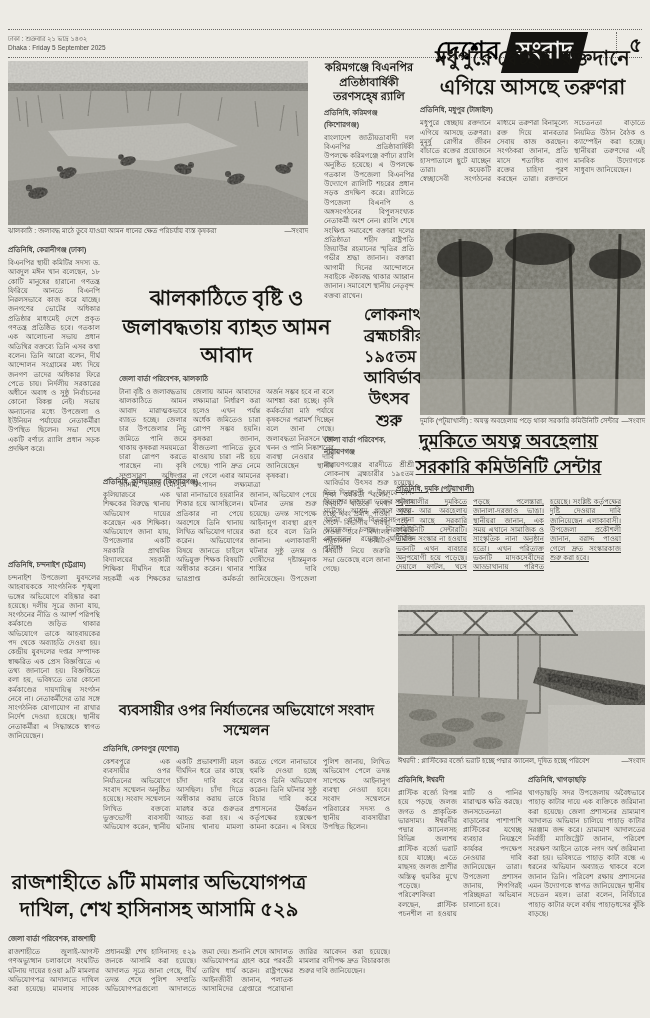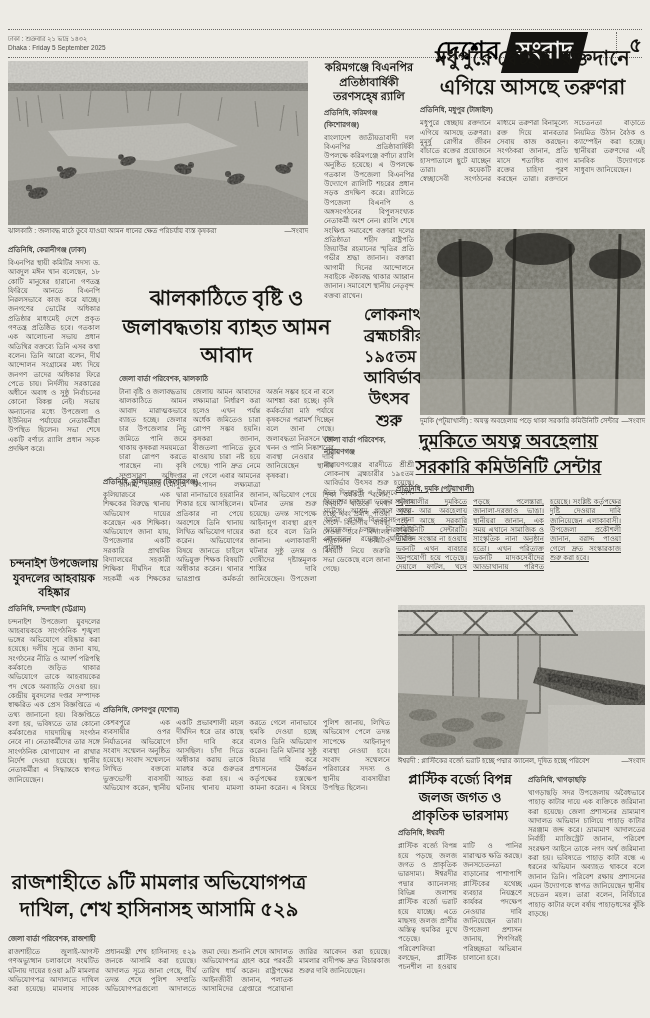--- a/index.html
+++ b/index.html
@@ -106,21 +106,20 @@
     <span>ঝালকাঠি : জলাবদ্ধ মাঠে ডুবে যাওয়া আমন ধানের ক্ষেত পরিচর্যায় ব্যস্ত কৃষকরা</span>
     <span>—সংবাদ</span>
   </div>
 
   <div class="abs" style="left:8px;top:241px;width:92px;">
     <div class="byline">প্রতিনিধি, কেরানীগঞ্জ (ঢাকা)</div>
     <div class="body-txt" style="height:244px;">বিএনপির স্থায়ী কমিটির সদস্য ড. আবদুল মঈন খান বলেছেন, ১৮ কোটি মানুষের হারানো গণতন্ত্র ফিরিয়ে আনতে বিএনপি নিরলসভাবে কাজ করে যাচ্ছে। জনগণের ভোটের অধিকার প্রতিষ্ঠার মাধ্যমেই দেশে প্রকৃত গণতন্ত্র প্রতিষ্ঠিত হবে। গতকাল এক আলোচনা সভায় প্রধান অতিথির বক্তব্যে তিনি এসব কথা বলেন। তিনি আরো বলেন, দীর্ঘ আন্দোলন সংগ্রামের মধ্য দিয়ে জনগণ তাদের অধিকার ফিরে পেতে চায়। নির্দলীয় সরকারের অধীনে অবাধ ও সুষ্ঠু নির্বাচনের কোনো বিকল্প নেই। সভায় অন্যান্যের মধ্যে উপজেলা ও ইউনিয়ন পর্যায়ের নেতাকর্মীরা উপস্থিত ছিলেন। সভা শেষে একটি বর্ণাঢ্য র‌্যালি প্রধান সড়ক প্রদক্ষিণ করে।</div>
   </div>
 
   <div class="abs" style="left:8px;top:556px;width:92px;">
-    <h2 class="hl hl-xs">চন্দনাইশ উপজেলায় যুবদলের আহবায়ক বহিষ্কার</h2>
     <div class="byline">প্রতিনিধি, চন্দনাইশ (চট্টগ্রাম)</div>
     <div class="body-txt" style="height:242px;">চন্দনাইশ উপজেলা যুবদলের আহবায়ককে সাংগঠনিক শৃঙ্খলা ভঙ্গের অভিযোগে বহিষ্কার করা হয়েছে। দলীয় সূত্রে জানা যায়, সংগঠনের নীতি ও আদর্শ পরিপন্থি কর্মকাণ্ডে জড়িত থাকার অভিযোগে তাকে আহবায়কের পদ থেকে অব্যাহতি দেওয়া হয়। কেন্দ্রীয় যুবদলের দপ্তর সম্পাদক স্বাক্ষরিত এক প্রেস বিজ্ঞপ্তিতে এ তথ্য জানানো হয়। বিজ্ঞপ্তিতে বলা হয়, ভবিষ্যতে তার কোনো কর্মকাণ্ডের দায়দায়িত্ব সংগঠন নেবে না। নেতাকর্মীদের তার সঙ্গে সাংগঠনিক যোগাযোগ না রাখার নির্দেশ দেওয়া হয়েছে। স্থানীয় নেতাকর্মীরা এ সিদ্ধান্তকে স্বাগত জানিয়েছেন।</div>
   </div>
 
   <div class="abs" style="left:119px;top:240px;width:215px;margin-top:44px;">
     <h2 class="hl hl-xl">ঝালকাঠিতে বৃষ্টি ও জলাবদ্ধতায় ব্যাহত আমন আবাদ</h2>
     <div class="byline">জেলা বার্তা পরিবেশক, ঝালকাঠি</div>
     <div class="body-txt cols-3" style="height:118px;">টানা বৃষ্টি ও জলাবদ্ধতায় ঝালকাঠিতে আমন আবাদ মারাত্মকভাবে ব্যাহত হচ্ছে। জেলার চার উপজেলার নিচু জমিতে পানি জমে থাকায় কৃষকরা সময়মতো চারা রোপণ করতে পারছেন না। কৃষি সম্প্রসারণ অধিদপ্তর জানায়, চলতি মৌসুমে জেলায় আমন আবাদের লক্ষ্যমাত্রা নির্ধারণ করা হলেও এখন পর্যন্ত অর্ধেক জমিতেও চারা রোপণ সম্ভব হয়নি। কৃষকরা জানান, বীজতলা পানিতে ডুবে যাওয়ায় চারা নষ্ট হয়ে গেছে। পানি দ্রুত নেমে না গেলে এবার আমনের উৎপাদন লক্ষ্যমাত্রা অর্জন সম্ভব হবে না বলে আশঙ্কা করা হচ্ছে। কৃষি কর্মকর্তারা মাঠ পর্যায়ে কৃষকদের পরামর্শ দিচ্ছেন বলে জানা গেছে। জলাবদ্ধতা নিরসনে খাল খনন ও পানি নিষ্কাশনের ব্যবস্থা নেওয়ার দাবি জানিয়েছেন স্থানীয় কৃষকরা।</div>
   </div>
 
@@ -135,20 +134,21 @@
     <div class="byline">জেলা বার্তা পরিবেশক, নারায়ণগঞ্জ</div>
     <div class="body-txt" style="height:98px;">নারায়ণগঞ্জের বারদীতে শ্রীশ্রী লোকনাথ ব্রহ্মচারীর ১৯৫তম আবির্ভাব উৎসব শুরু হয়েছে। তিন দিনব্যাপী এ উৎসবে দেশ-বিদেশের হাজারো ভক্তের সমাগম ঘটেছে। আশ্রম প্রাঙ্গণে পূজা-অর্চনা, প্রসাদ বিতরণসহ নানা আয়োজন চলছে। নিরাপত্তায় মোতায়েন রয়েছে অতিরিক্ত পুলিশ।</div>
   </div>
 
   <div class="abs" style="left:103px;top:473px;width:287px;">
     <div class="byline">প্রতিনিধি, কুলিয়ারচর (কিশোরগঞ্জ)</div>
     <div class="body-txt cols-4" style="height:148px;">কুলিয়ারচরে এক শিক্ষকের বিরুদ্ধে থানায় অভিযোগ দায়ের করেছেন এক শিক্ষিকা। অভিযোগে জানা যায়, উপজেলার একটি সরকারি প্রাথমিক বিদ্যালয়ের সহকারী শিক্ষিকা দীর্ঘদিন ধরে সহকর্মী এক শিক্ষকের দ্বারা নানাভাবে হয়রানির শিকার হয়ে আসছিলেন। প্রতিকার না পেয়ে অবশেষে তিনি থানায় লিখিত অভিযোগ দায়ের করেন। অভিযোগের বিষয়ে জানতে চাইলে অভিযুক্ত শিক্ষক বিষয়টি অস্বীকার করেন। থানার ভারপ্রাপ্ত কর্মকর্তা জানান, অভিযোগ পেয়ে ঘটনার তদন্ত শুরু হয়েছে। তদন্ত সাপেক্ষে আইনানুগ ব্যবস্থা গ্রহণ করা হবে বলে তিনি জানান। এলাকাবাসী ঘটনার সুষ্ঠু তদন্ত ও দোষীদের দৃষ্টান্তমূলক শাস্তির দাবি জানিয়েছেন। উপজেলা শিক্ষা কর্মকর্তা বলেন, বিষয়টি খতিয়ে দেখা হচ্ছে এবং প্রমাণ পাওয়া গেলে বিভাগীয় ব্যবস্থা নেওয়া হবে। বিদ্যালয় পরিচালনা কমিটিও বিষয়টি নিয়ে জরুরি সভা ডেকেছে বলে জানা গেছে।</div>
   </div>
 
   <div class="abs" style="left:103px;top:701px;width:287px;">
+    <h2 class="hl hl-md">ব্যবসায়ীর ওপর নির্যাতনের অভিযোগে সংবাদ সম্মেলন</h2>
     <div class="byline">প্রতিনিধি, কেশবপুর (যশোর)</div>
     <div class="body-txt cols-4" style="height:122px;">কেশবপুরে এক ব্যবসায়ীর ওপর নির্যাতনের অভিযোগে সংবাদ সম্মেলন অনুষ্ঠিত হয়েছে। সংবাদ সম্মেলনে লিখিত বক্তব্যে ভুক্তভোগী ব্যবসায়ী অভিযোগ করেন, স্থানীয় একটি প্রভাবশালী মহল দীর্ঘদিন ধরে তার কাছে চাঁদা দাবি করে আসছিল। চাঁদা দিতে অস্বীকার করায় তাকে মারধর করে গুরুতর আহত করা হয়। এ ঘটনায় থানায় মামলা করতে গেলে নানাভাবে হুমকি দেওয়া হচ্ছে বলেও তিনি অভিযোগ করেন। তিনি ঘটনার সুষ্ঠু বিচার দাবি করে প্রশাসনের ঊর্ধ্বতন কর্তৃপক্ষের হস্তক্ষেপ কামনা করেন। এ বিষয়ে পুলিশ জানায়, লিখিত অভিযোগ পেলে তদন্ত সাপেক্ষে আইনানুগ ব্যবস্থা নেওয়া হবে। সংবাদ সম্মেলনে পরিবারের সদস্য ও স্থানীয় ব্যবসায়ীরা উপস্থিত ছিলেন।</div>
   </div>
 
   <div class="abs" style="left:8px;top:869px;width:302px;">
     <h2 class="hl hl-xl" style="font-size:19.5px;">রাজশাহীতে ৯টি মামলার অভিযোগপত্র দাখিল, শেখ হাসিনাসহ আসামি ৫২৯</h2>
   </div>
   <div class="abs" style="left:8px;top:930px;width:382px;">
     <div class="byline">জেলা বার্তা পরিবেশক, রাজশাহী</div>
     <div class="body-txt cols-4" style="height:74px;">রাজশাহীতে জুলাই-আগস্ট গণঅভ্যুত্থান চলাকালে সংঘটিত ঘটনায় দায়ের হওয়া ৯টি মামলার অভিযোগপত্র আদালতে দাখিল করা হয়েছে। মামলায় সাবেক প্রধানমন্ত্রী শেখ হাসিনাসহ ৫২৯ জনকে আসামি করা হয়েছে। আদালত সূত্রে জানা গেছে, দীর্ঘ তদন্ত শেষে পুলিশ সম্প্রতি অভিযোগপত্রগুলো আদালতে জমা দেয়। শুনানি শেষে আদালত অভিযোগপত্র গ্রহণ করে পরবর্তী তারিখ ধার্য করেন। রাষ্ট্রপক্ষের আইনজীবী জানান, পলাতক আসামিদের গ্রেপ্তারে পরোয়ানা জারির আবেদন করা হয়েছে। মামলার বাদীপক্ষ দ্রুত বিচারকাজ শুরুর দাবি জানিয়েছেন।</div>
@@ -232,21 +232,20 @@
       <rect x="150" y="100" width="97" height="50" fill="#c6c5be"></rect>
       <rect width="247" height="150" filter="url(#g3)"></rect>
     </svg>
   </div>
   <div class="abs caption" style="left:398px;top:757px;width:247px;">
     <span>ঈশ্বরদী : প্লাস্টিকের বর্জ্যে ভরাট হচ্ছে পদ্মার ক্যানেল, দূষিত হচ্ছে পরিবেশ</span>
     <span>—সংবাদ</span>
   </div>
 
   <div class="abs" style="left:398px;top:771px;width:124px;">
-    <h2 class="hl hl-sm">প্লাস্টিক বর্জ্যে বিপন্ন জলজ জগত ও প্রাকৃতিক ভারসাম্য</h2>
     <div class="byline">প্রতিনিধি, ঈশ্বরদী</div>
     <div class="body-txt cols-2" style="height:172px;">প্লাস্টিক বর্জ্যে বিপন্ন হয়ে পড়ছে জলজ জগত ও প্রাকৃতিক ভারসাম্য। ঈশ্বরদীর পদ্মার ক্যানেলসহ বিভিন্ন জলাশয় প্লাস্টিক বর্জ্যে ভরাট হয়ে যাচ্ছে। এতে মাছসহ জলজ প্রাণীর অস্তিত্ব হুমকির মুখে পড়েছে। পরিবেশবিদরা বলছেন, প্লাস্টিক পচনশীল না হওয়ায় মাটি ও পানির মারাত্মক ক্ষতি করছে। জনসচেতনতা বাড়ানোর পাশাপাশি প্লাস্টিকের যথেচ্ছ ব্যবহার নিয়ন্ত্রণে কার্যকর পদক্ষেপ নেওয়ার দাবি জানিয়েছেন তারা। উপজেলা প্রশাসন জানায়, শিগগিরই পরিচ্ছন্নতা অভিযান চালানো হবে।</div>
   </div>
 
   <div class="abs" style="left:528px;top:771px;width:117px;">
     <div class="byline">প্রতিনিধি, খাগড়াছড়ি</div>
     <div class="body-txt" style="height:190px;">খাগড়াছড়ি সদর উপজেলায় অবৈধভাবে পাহাড় কাটার দায়ে এক ব্যক্তিকে জরিমানা করা হয়েছে। জেলা প্রশাসনের ভ্রাম্যমাণ আদালত অভিযান চালিয়ে পাহাড় কাটার সরঞ্জাম জব্দ করে। ভ্রাম্যমাণ আদালতের নির্বাহী ম্যাজিস্ট্রেট জানান, পরিবেশ সংরক্ষণ আইনে তাকে নগদ অর্থ জরিমানা করা হয়। ভবিষ্যতে পাহাড় কাটা বন্ধে এ ধরনের অভিযান অব্যাহত থাকবে বলে জানান তিনি। পরিবেশ রক্ষায় প্রশাসনের এমন উদ্যোগকে স্বাগত জানিয়েছেন স্থানীয় সচেতন মহল। তারা বলেন, নির্বিচারে পাহাড় কাটার ফলে বর্ষায় পাহাড়ধসের ঝুঁকি বাড়ছে।</div>
   </div>
 
 </div>

